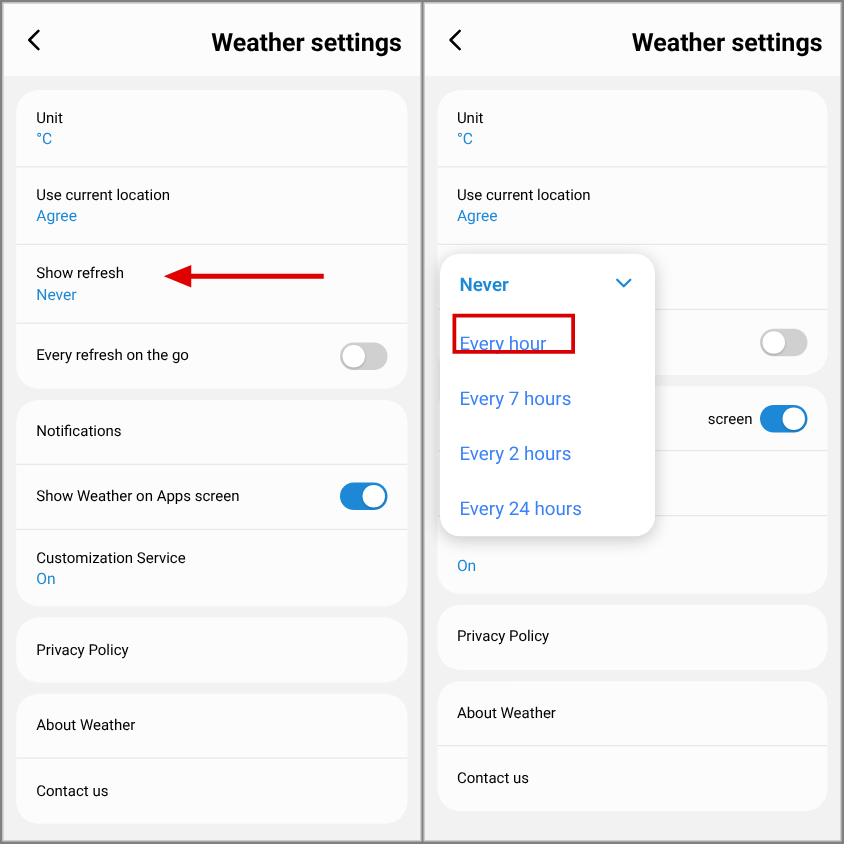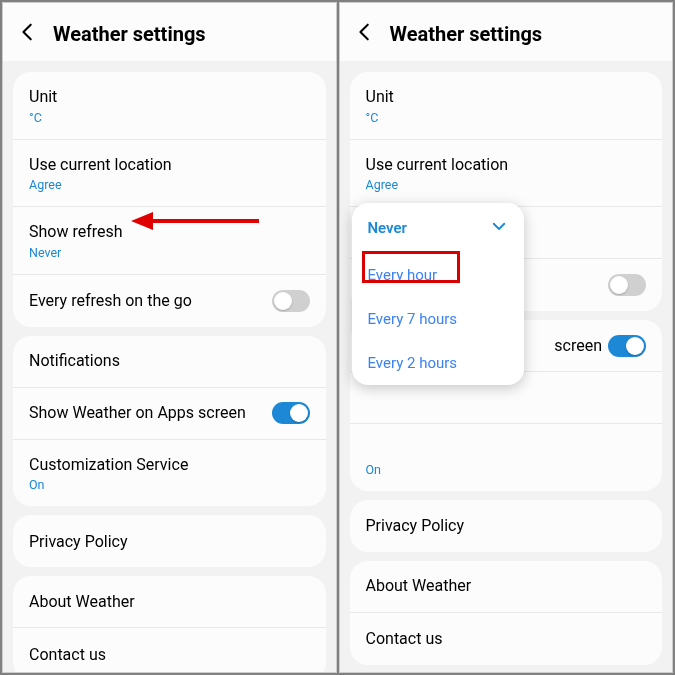--- a/index.html
+++ b/index.html
@@ -15,24 +15,25 @@
     }
     .screen {
       flex: 1;
       background: #f2f2f2;
       position: relative;
       overflow: hidden;
       border: 1px solid #ccc;
     }
     .header {
       background: #fcfcfc;
-      padding: 18px 24px 14px 14px;
+      padding: 18px 14px 14px 14px;
       display: flex;
       align-items: center;
       gap: 14px;
+      justify-content: space-between;
     }
     .back-icon svg { width: 22px; height: 22px; }
     .header-title {
       font-size: 20px;
       font-weight: 700;
       color: #000;
     }
     .card {
       background: #fcfcfc;
       border-radius: 18px;
@@ -43,21 +44,21 @@
       padding: 14px 16px;
       border-bottom: 1px solid #e8e8e8;
       display: flex;
       align-items: center;
       justify-content: space-between;
       min-height: 52px;
     }
     .row:last-child { border-bottom: none; }
     .row-text { flex: 1; }
     .row-label {
-      font-size: 16px;
+      font-size: 12px;
       color: #000;
       line-height: 1.35;
     }
     .row-value {
       font-size: 12.5px;
       color: #1c88d6;
       margin-top: 2px;
     }
     .toggle {
       width: 38px;
@@ -293,15 +294,16 @@
       <span>Never</span>
       <span>
         <svg viewBox="0 0 24 24" fill="none" stroke="#1c88d6" stroke-width="2.4" stroke-linecap="round" stroke-linejoin="round">
             <polyline points="5 9 12 16 19 9"></polyline>
           </svg>
       </span>
     </div>
     <div class="dropdown-item">Every hour</div>
     <div class="dropdown-item">Every 7 hours</div>
     <div class="dropdown-item">Every 2 hours</div>
+    <div class="dropdown-item">Every 24 hours</div>
     <div class="dropdown-highlight"></div>
   </div>
 </div>
 
 </body></html>

